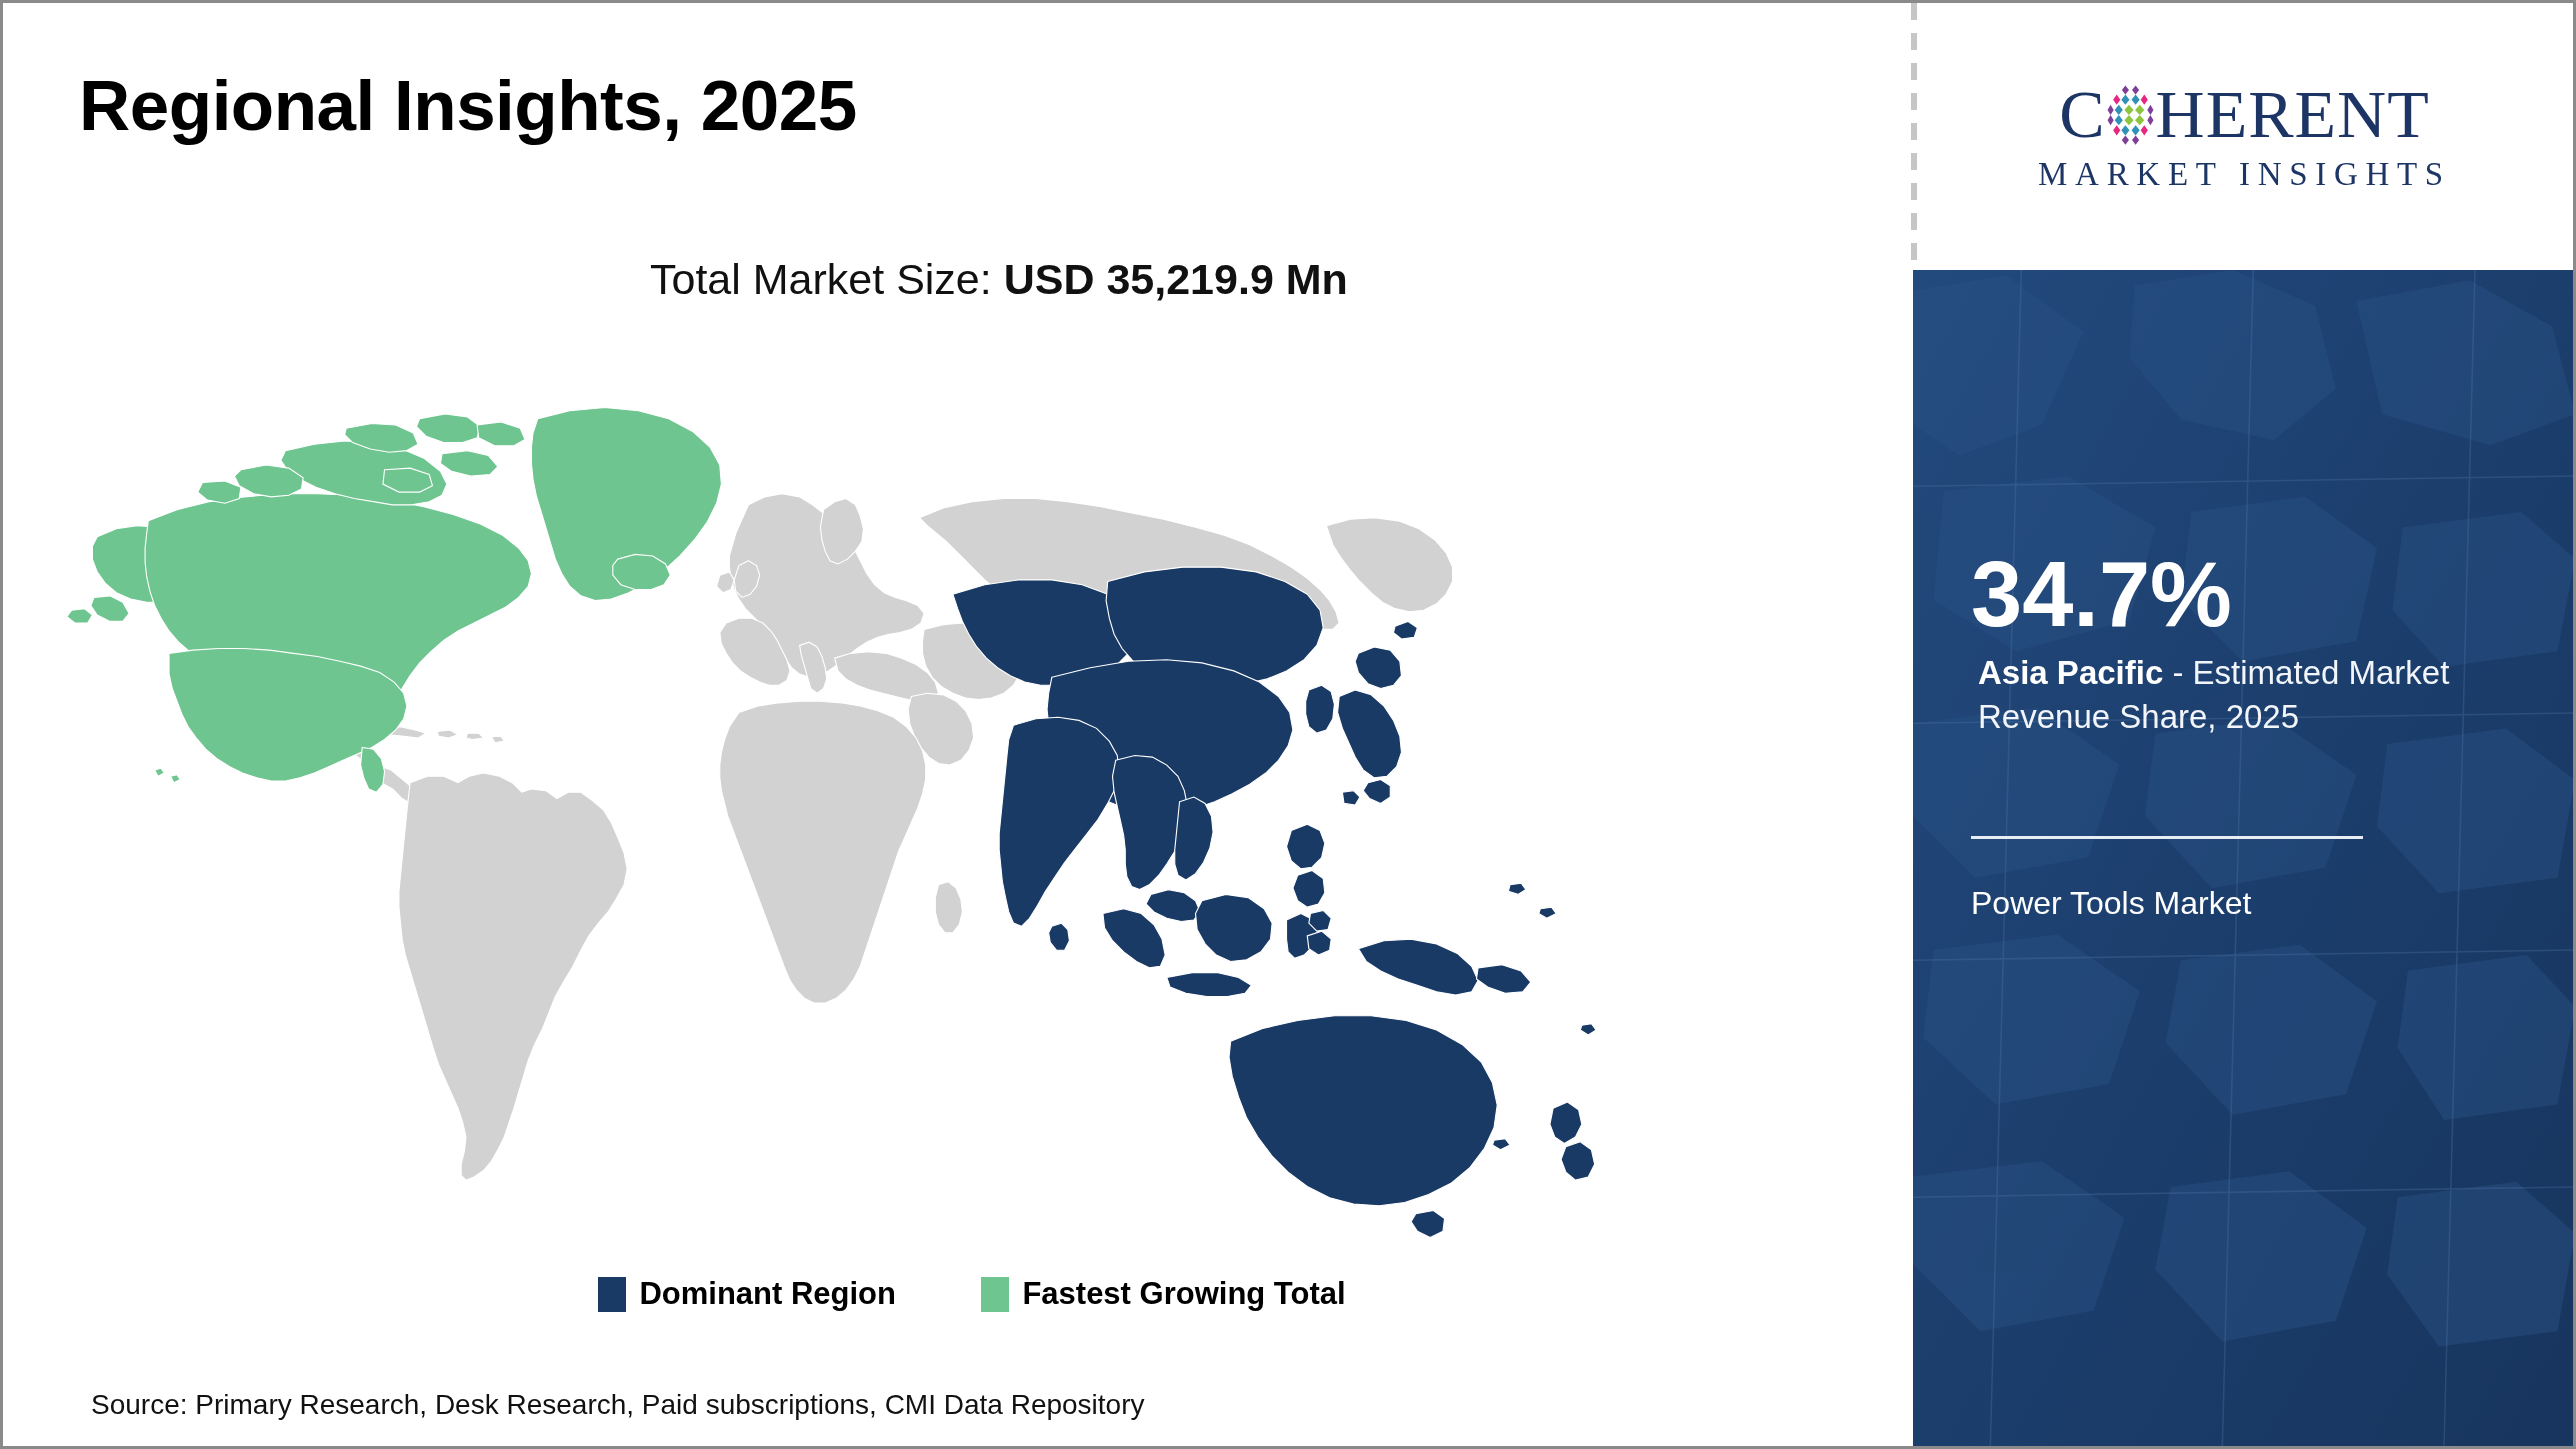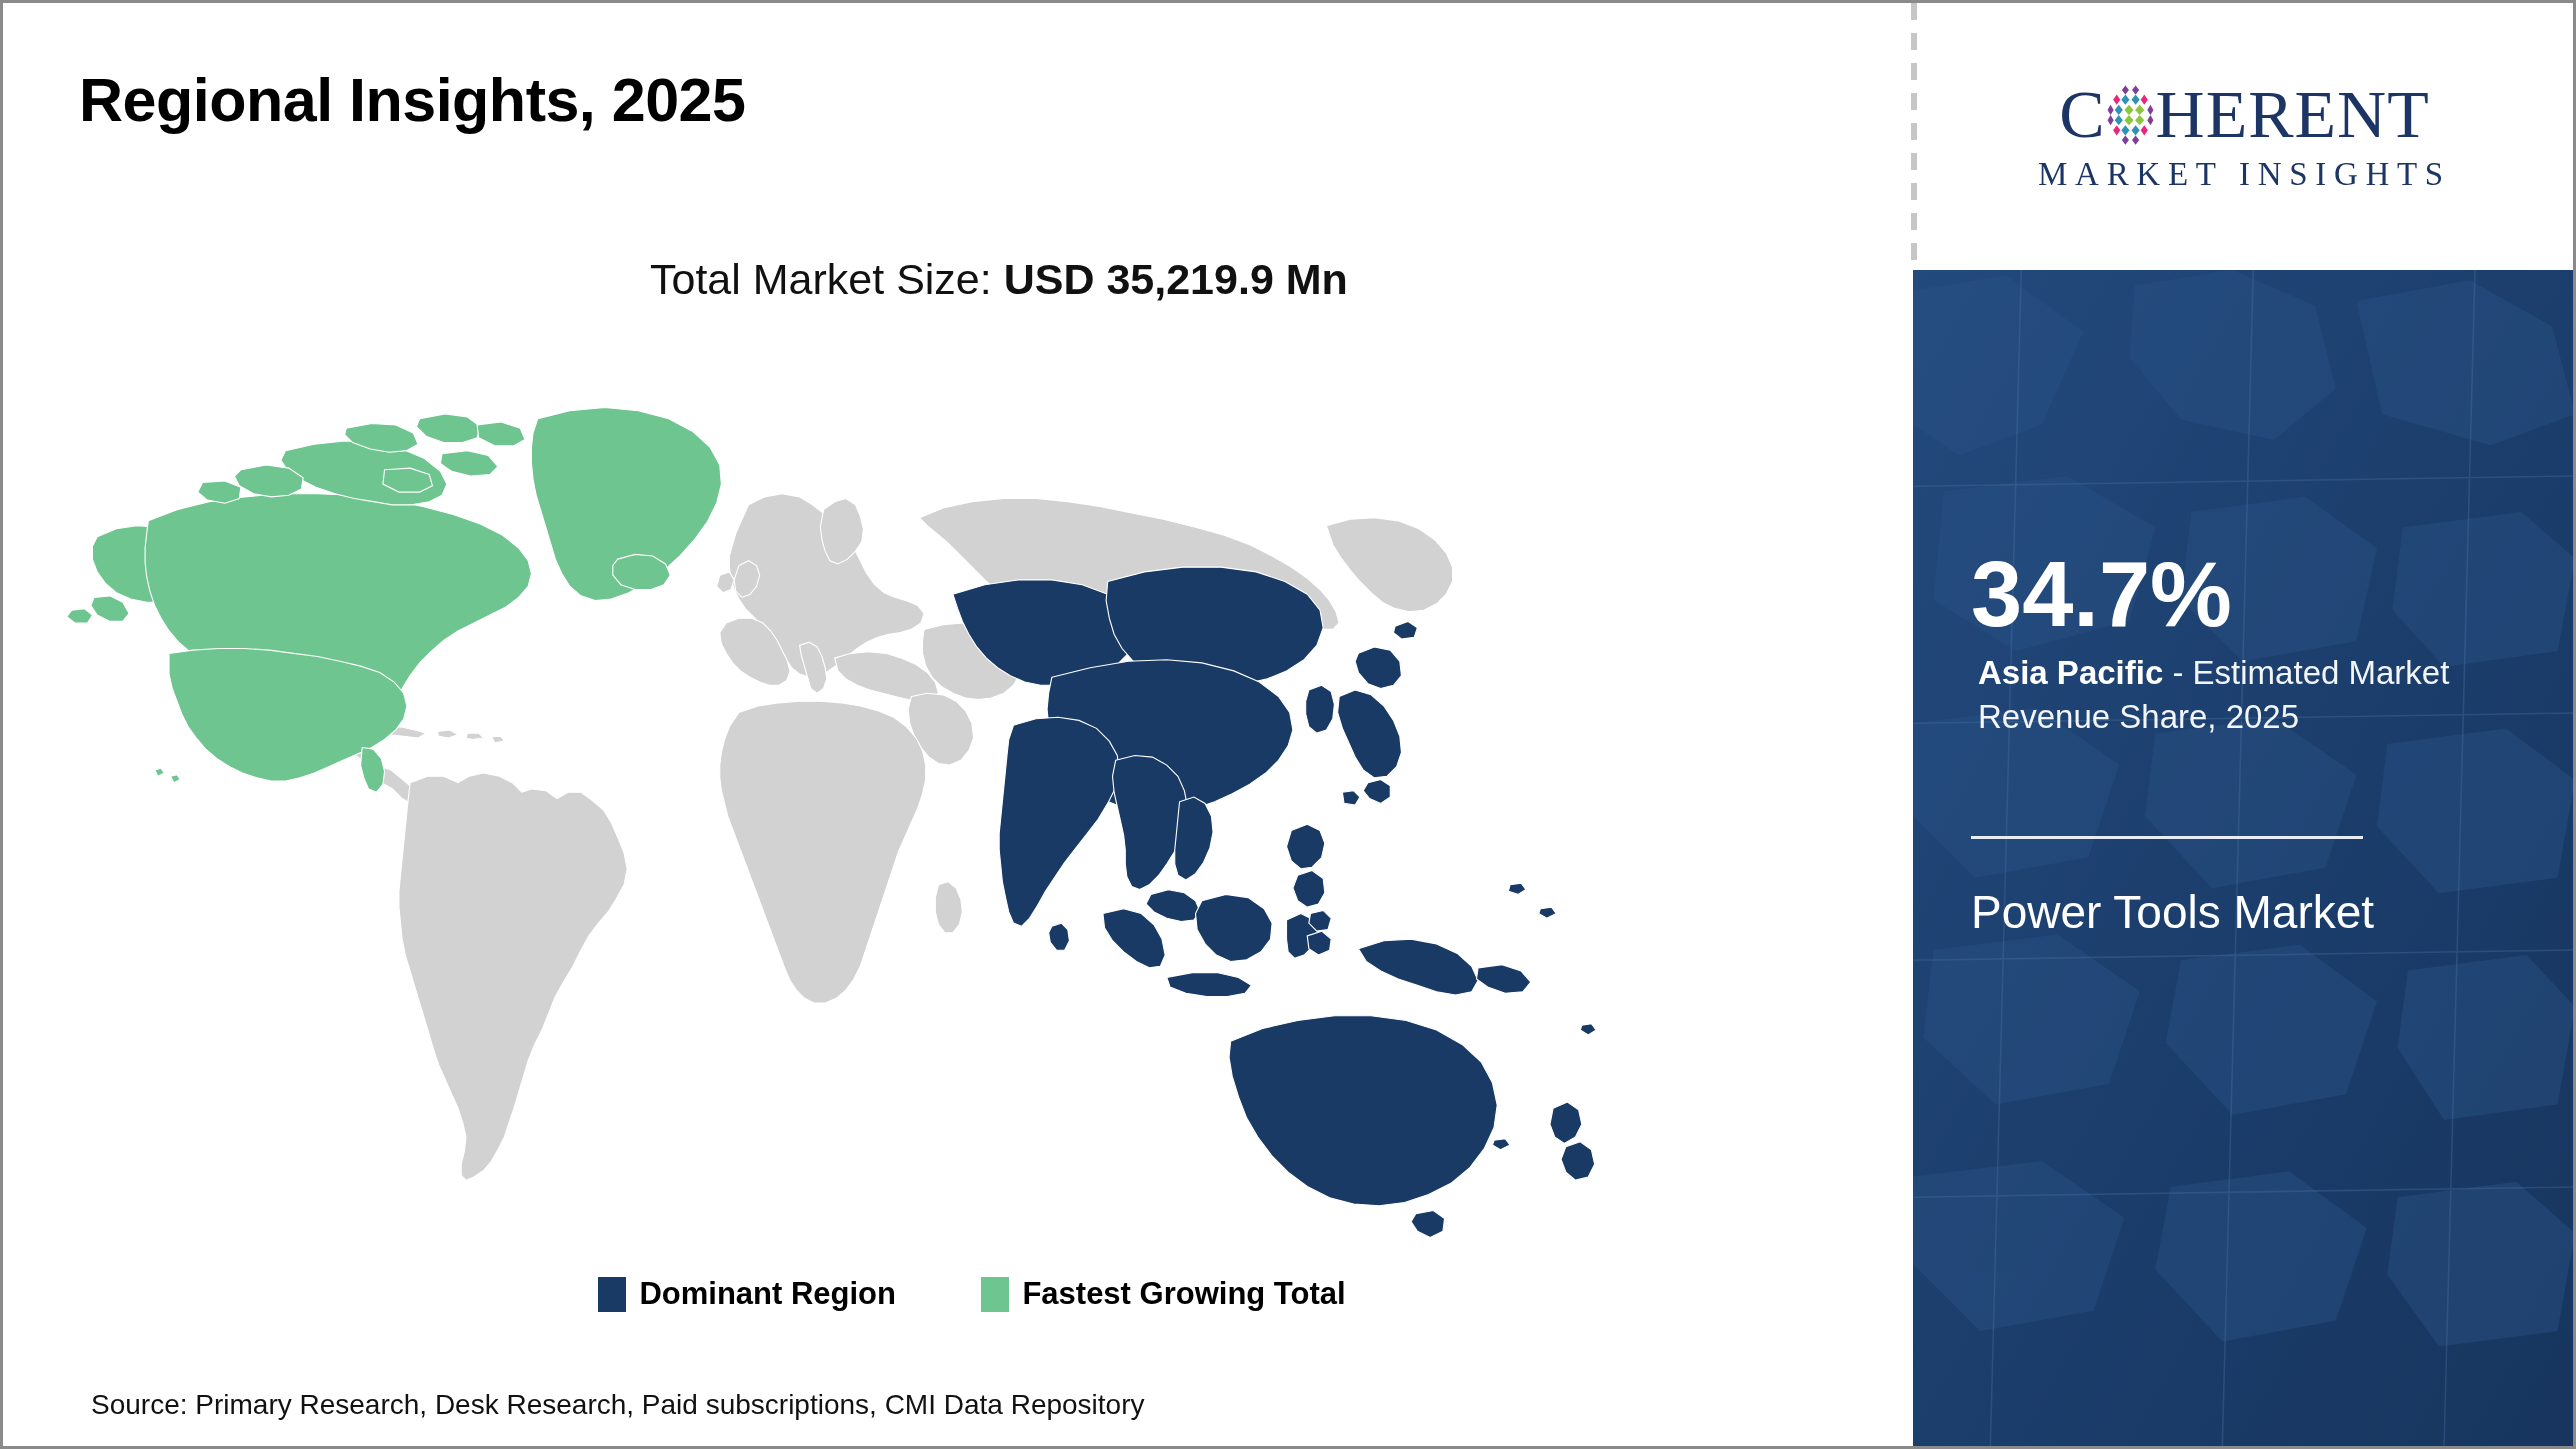--- a/index.html
+++ b/index.html
@@ -15,21 +15,21 @@
   }
 
   
   #left-panel{
     position:absolute;left:0;top:0;width:1911px;height:1443px;
     background:#ffffff;
   }
 
   #page-title{
     position:absolute;left:76px;top:62px;
-    font-size:61px;font-weight:bold;color:#000000;
+    font-size:71px;font-weight:bold;color:#000000;
     letter-spacing:-0.5px;white-space:nowrap;
     font-family:"Liberation Sans", sans-serif;
   }
 
   #market-size-row{
     position:absolute;left:647px;top:252px;
     font-size:43px;color:#111111;white-space:nowrap;
     font-family:"Liberation Sans", sans-serif;
   }
   #market-size-label{font-weight:normal;}
@@ -125,21 +125,21 @@
   #stat-region{font-weight:bold;color:#ffffff;}
   #stat-rest{font-weight:normal;}
 
   #panel-rule{
     position:absolute;left:0;top:566px;width:392px;height:2.6px;
     background:#e8edf3;
   }
 
   #panel-market-name{
     position:absolute;left:0;top:613px;width:464px;
-    font-size:46px;color:#ffffff;line-height:1.28;font-weight:normal;
+    font-size:32px;color:#ffffff;line-height:1.28;font-weight:normal;
     font-family:"Liberation Sans", sans-serif;
   }
 </style>
 </head>
 <body>
 
 <div id="page">
 
   <div id="left-panel">
 

